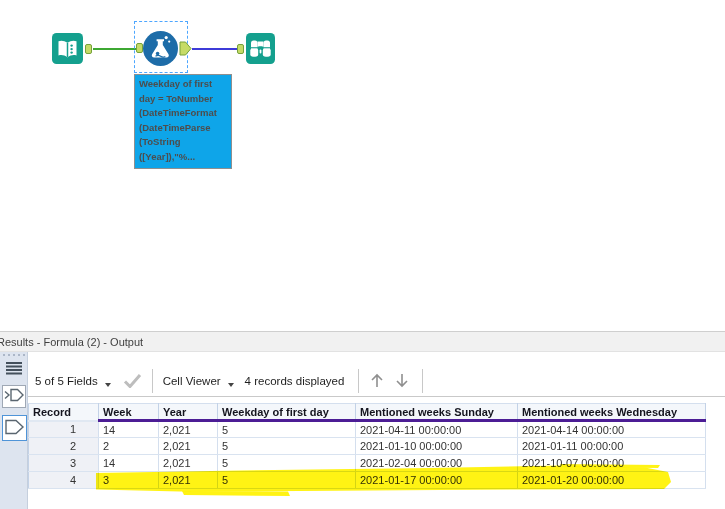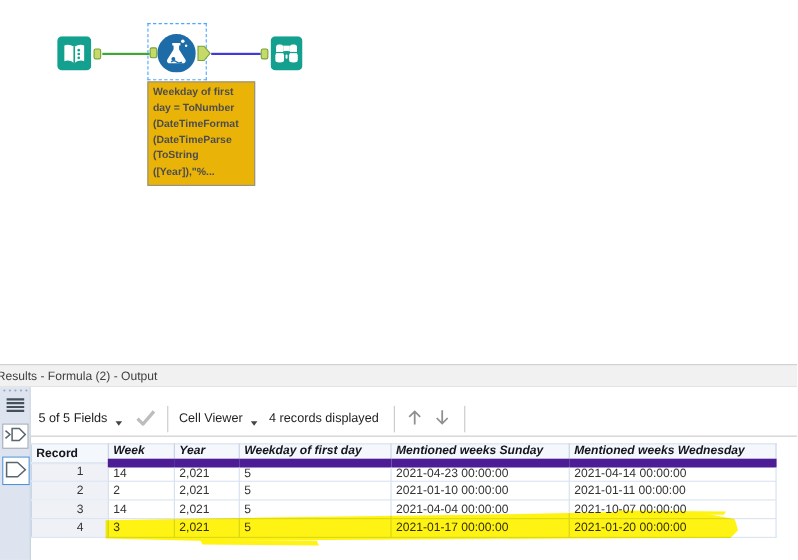--- a/index.html
+++ b/index.html
@@ -13,21 +13,21 @@
   
   .tool { cursor:pointer; }
   .conn-line { height:2px; }
   .anchor {
     width:7px; height:10px; background:#C6DB67;
     border:1px solid #76A23B; border-radius:2px;
   }
   .sel-box { border:1px dashed #4DA6FF; background:transparent; }
   .annotation {
     left:134px; top:74px; width:98px;
-    background:#eab308; border:1px solid #8f8f8f;
+    background:#0ea5e9; border:1px solid #8f8f8f;
     padding:2px 3px 3px 4px;
     font-size:9.5px; font-weight:bold; color:#4d4d4d; line-height:14.6px;
   }
 
   
   .results-title {
     left:0; top:331px; width:725px; height:21px;
     background:#f1f1f1; border-top:1px solid #cfcfcf; border-bottom:1px solid #e2e2e2;
     font-size:11px; color:#3f3f3f; line-height:20px; overflow:hidden;
   }
@@ -59,21 +59,21 @@
   
   .table-wrap { left:28px; top:403px; z-index:1; }
   table { border-collapse:collapse; table-layout:fixed; width:677px;
           font-size:11px; color:#333; background:#fff;
           border-left:1px solid #c3d2e7; }
   th {
     height:17px; background:#f4f7fb; text-align:left; font-weight:bold;
     color:#14141e; padding:0 0 0 4px; border-right:1px solid #c3d2e7;
     border-top:1px solid #d4dfee; white-space:nowrap; overflow:hidden; cursor:pointer;
   }
-  th.fx  { border-bottom:8px solid #4c1d95;font-style:italic; }
+  th.fx  { border-bottom:3px solid #4c1d95; }
   th.rec { border-bottom:2px solid #e0e8f2; }
   td {
     height:17px; padding:0 0 0 4px; background:#fff;
     border-right:1px solid #d4dfee; border-bottom:1px solid #d9e3f0;
     white-space:nowrap; overflow:hidden; cursor:default;
   }
   td.rec { background:#eff1f6; text-align:right; padding:0 22px 0 0; }
 
   
   .marker-overlay {
@@ -238,37 +238,37 @@
             <th class="fx">Mentioned weeks Sunday</th>
             <th class="fx">Mentioned weeks Wednesday</th>
           </tr>
         </thead>
       <tbody id="tbody-rows">
           <tr>
             <td class="rec">1</td>
             <td>14</td>
             <td>2,021</td>
             <td>5</td>
-            <td>2021-04-23 00:00:00</td>
+            <td>2021-04-11 00:00:00</td>
             <td>2021-04-14 00:00:00</td>
           </tr>
           <tr>
             <td class="rec">2</td>
             <td>2</td>
             <td>2,021</td>
             <td>5</td>
             <td>2021-01-10 00:00:00</td>
             <td>2021-01-11 00:00:00</td>
           </tr>
           <tr>
             <td class="rec">3</td>
             <td>14</td>
             <td>2,021</td>
             <td>5</td>
-            <td>2021-04-04 00:00:00</td>
+            <td>2021-02-04 00:00:00</td>
             <td>2021-10-07 00:00:00</td>
           </tr>
           <tr>
             <td class="rec">4</td>
             <td>3</td>
             <td>2,021</td>
             <td>5</td>
             <td>2021-01-17 00:00:00</td>
             <td>2021-01-20 00:00:00</td>
           </tr>

